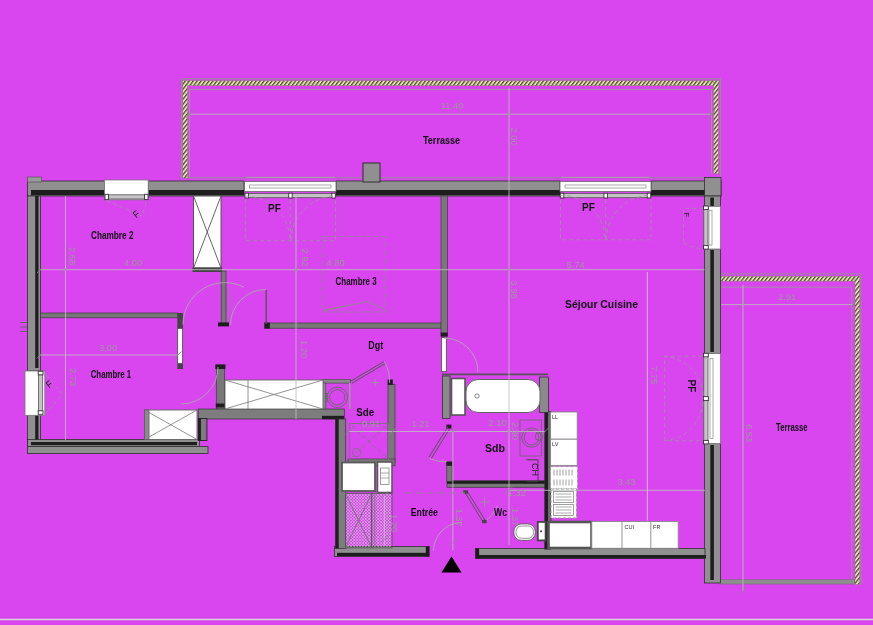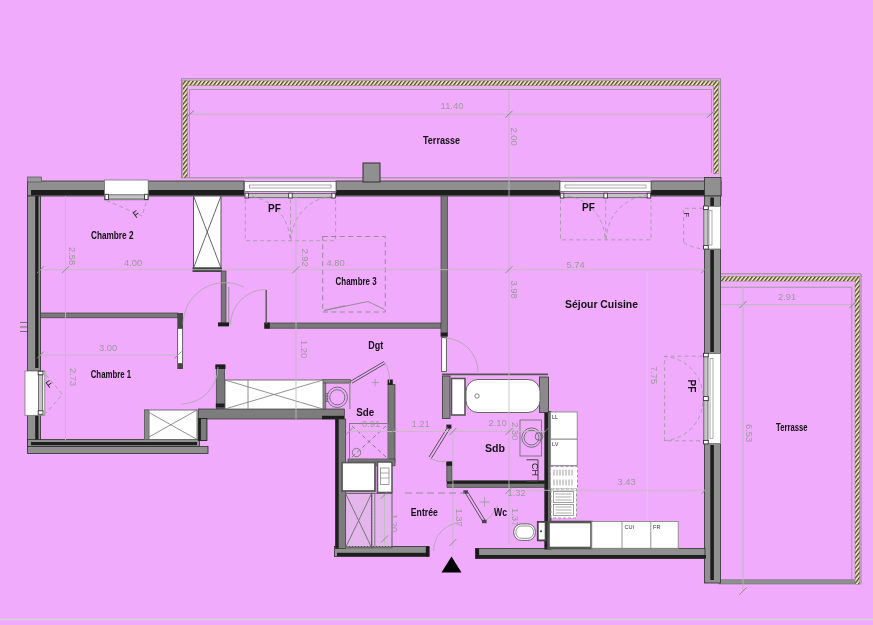--- a/index.html
+++ b/index.html
@@ -1,16 +1,16 @@
 <!DOCTYPE html>
 <html><head>
 <meta charset="utf-8">
 <style>
   html,body{margin:0;padding:0;background:#fff;}
-  #plan{position:relative;width:873px;height:625px;background:#f0abfc;overflow:hidden;
+  #plan{position:relative;width:873px;height:625px;background:#d946ef;overflow:hidden;
         font-family:"Liberation Sans", sans-serif;}
   svg{position:absolute;left:0;top:0;}
   text{font-family:"Liberation Sans", sans-serif;}
   .room{font-size:10px;font-weight:bold;fill:#111;}
   .dim{font-size:9.4px;fill:#9a9a9a;}
   .tiny{font-size:5.6px;fill:#333;}
 </style>
 </head>
 <body>
 <div id="plan">

